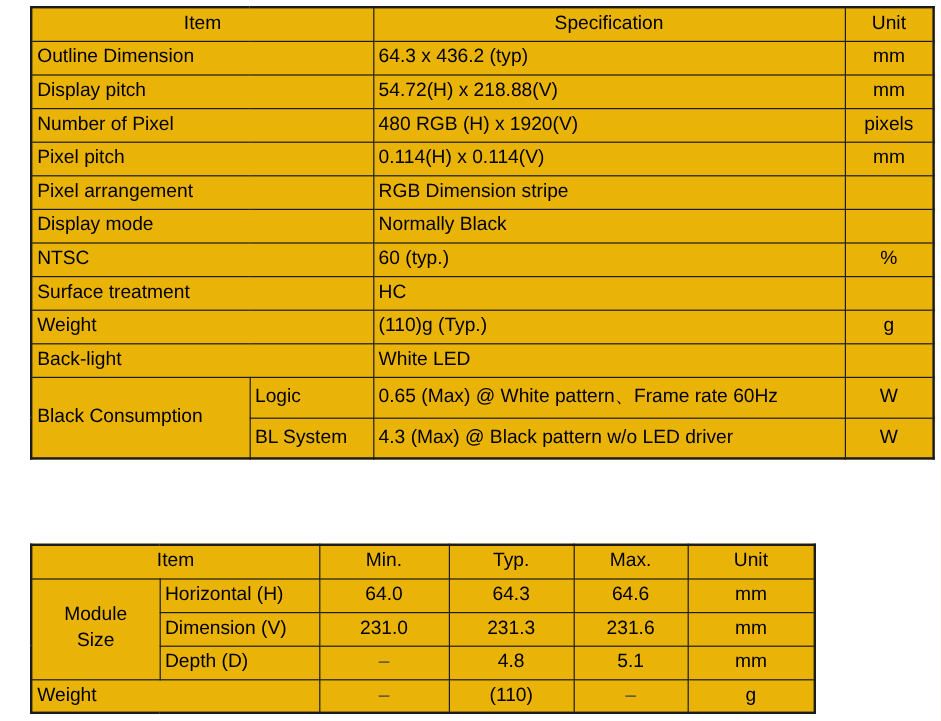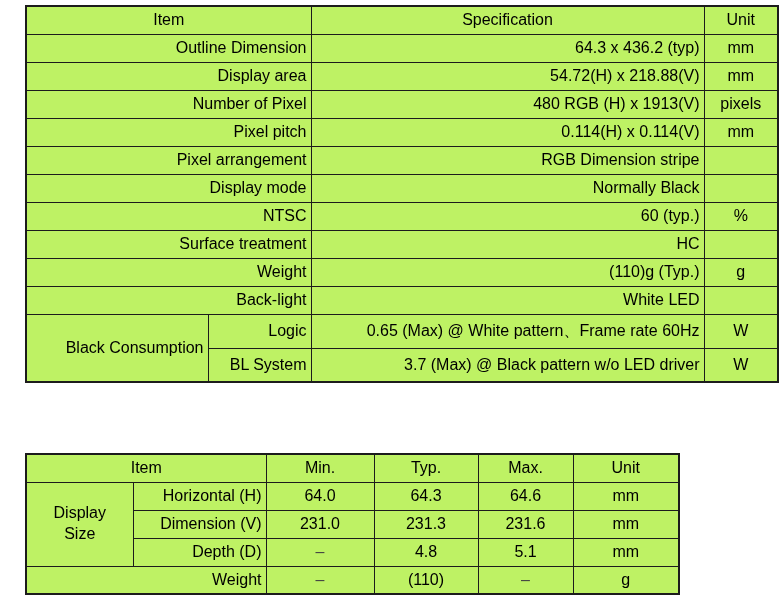--- a/index.html
+++ b/index.html
@@ -6,21 +6,21 @@
   html, body {
     width: 784px; height: 601px;
     background: #ffffff;
     font-family: "Liberation Sans", sans-serif;
     color: #000000;
     overflow: hidden;
   }
   table {
     border-collapse: collapse;
     table-layout: fixed;
-    background: #bef264;
+    background: #eab308;
   }
   .spec-table {
     margin: 5px 0 0 25px;
     width: 752px;
     border: 2px solid #1c1c1c;
   }
   .module-table {
     margin: 70px 0 0 25px;
     width: 653px;
     border: 2px solid #1c1c1c;
@@ -33,21 +33,21 @@
     vertical-align: middle;
     padding: 0 4px;
     overflow: hidden;
     white-space: nowrap;
   }
   .spec-table th { height: 28px; }
   .spec-table td { height: 28px; }
   .spec-table tr.power-row td { height: 34px; }
   .module-table th { height: 28px; }
   .module-table td { height: 28px; }
-  .al { text-align: right; }
+  .al { text-align: left; }
   .ac { text-align: center; }
   .module-label {
     display: inline-block;
     max-width: 64px;
     white-space: normal;
     text-align: center;
     line-height: 1.3;
   }
   .dash-cell { color: #444; }
 </style>
@@ -66,27 +66,27 @@
       <th colspan="2" class="ac">Item</th>
       <th class="ac">Specification</th>
       <th class="ac">Unit</th>
     </tr>
     <tr>
       <td colspan="2" class="al">Outline Dimension</td>
       <td class="al">64.3 x 436.2 (typ)</td>
       <td class="ac">mm</td>
     </tr>
     <tr>
-      <td colspan="2" class="al">Display area</td>
+      <td colspan="2" class="al">Display pitch</td>
       <td class="al">54.72(H) x 218.88(V)</td>
       <td class="ac">mm</td>
     </tr>
     <tr>
       <td colspan="2" class="al">Number of Pixel</td>
-      <td class="al">480 RGB (H) x 1913(V)</td>
+      <td class="al">480 RGB (H) x 1920(V)</td>
       <td class="ac">pixels</td>
     </tr>
     <tr>
       <td colspan="2" class="al">Pixel pitch</td>
       <td class="al">0.114(H) x 0.114(V)</td>
       <td class="ac">mm</td>
     </tr>
     <tr>
       <td colspan="2" class="al">Pixel arrangement</td>
       <td class="al">RGB Dimension stripe</td>
@@ -118,21 +118,21 @@
       <td class="ac"></td>
     </tr>
     <tr class="power-row">
       <td rowspan="2" class="al">Black Consumption</td>
       <td class="al">Logic</td>
       <td class="al">0.65 (Max) @ White pattern、Frame rate 60Hz</td>
       <td class="ac">W</td>
     </tr>
     <tr class="power-row">
       <td class="al">BL System</td>
-      <td class="al">3.7 (Max) @ Black pattern w/o LED driver</td>
+      <td class="al">4.3 (Max) @ Black pattern w/o LED driver</td>
       <td class="ac">W</td>
     </tr>
   </tbody>
 </table>
 
 <table class="module-table">
   <colgroup>
     <col style="width:107px">
       <col style="width:133px">
       <col style="width:108px">
@@ -142,21 +142,21 @@
   </colgroup>
   <tbody>
     <tr>
       <th colspan="2" class="ac">Item</th>
       <th class="ac">Min.</th>
       <th class="ac">Typ.</th>
       <th class="ac">Max.</th>
       <th class="ac">Unit</th>
     </tr>
     <tr>
-      <td rowspan="3" class="ac"><span class="module-label">Display Size</span></td>
+      <td rowspan="3" class="ac"><span class="module-label">Module Size</span></td>
       <td class="al">Horizontal (H)</td>
       <td class="ac">64.0</td>
       <td class="ac">64.3</td>
       <td class="ac">64.6</td>
       <td class="ac">mm</td>
     </tr>
     <tr>
       <td class="al">Dimension (V)</td>
       <td class="ac">231.0</td>
       <td class="ac">231.3</td>

